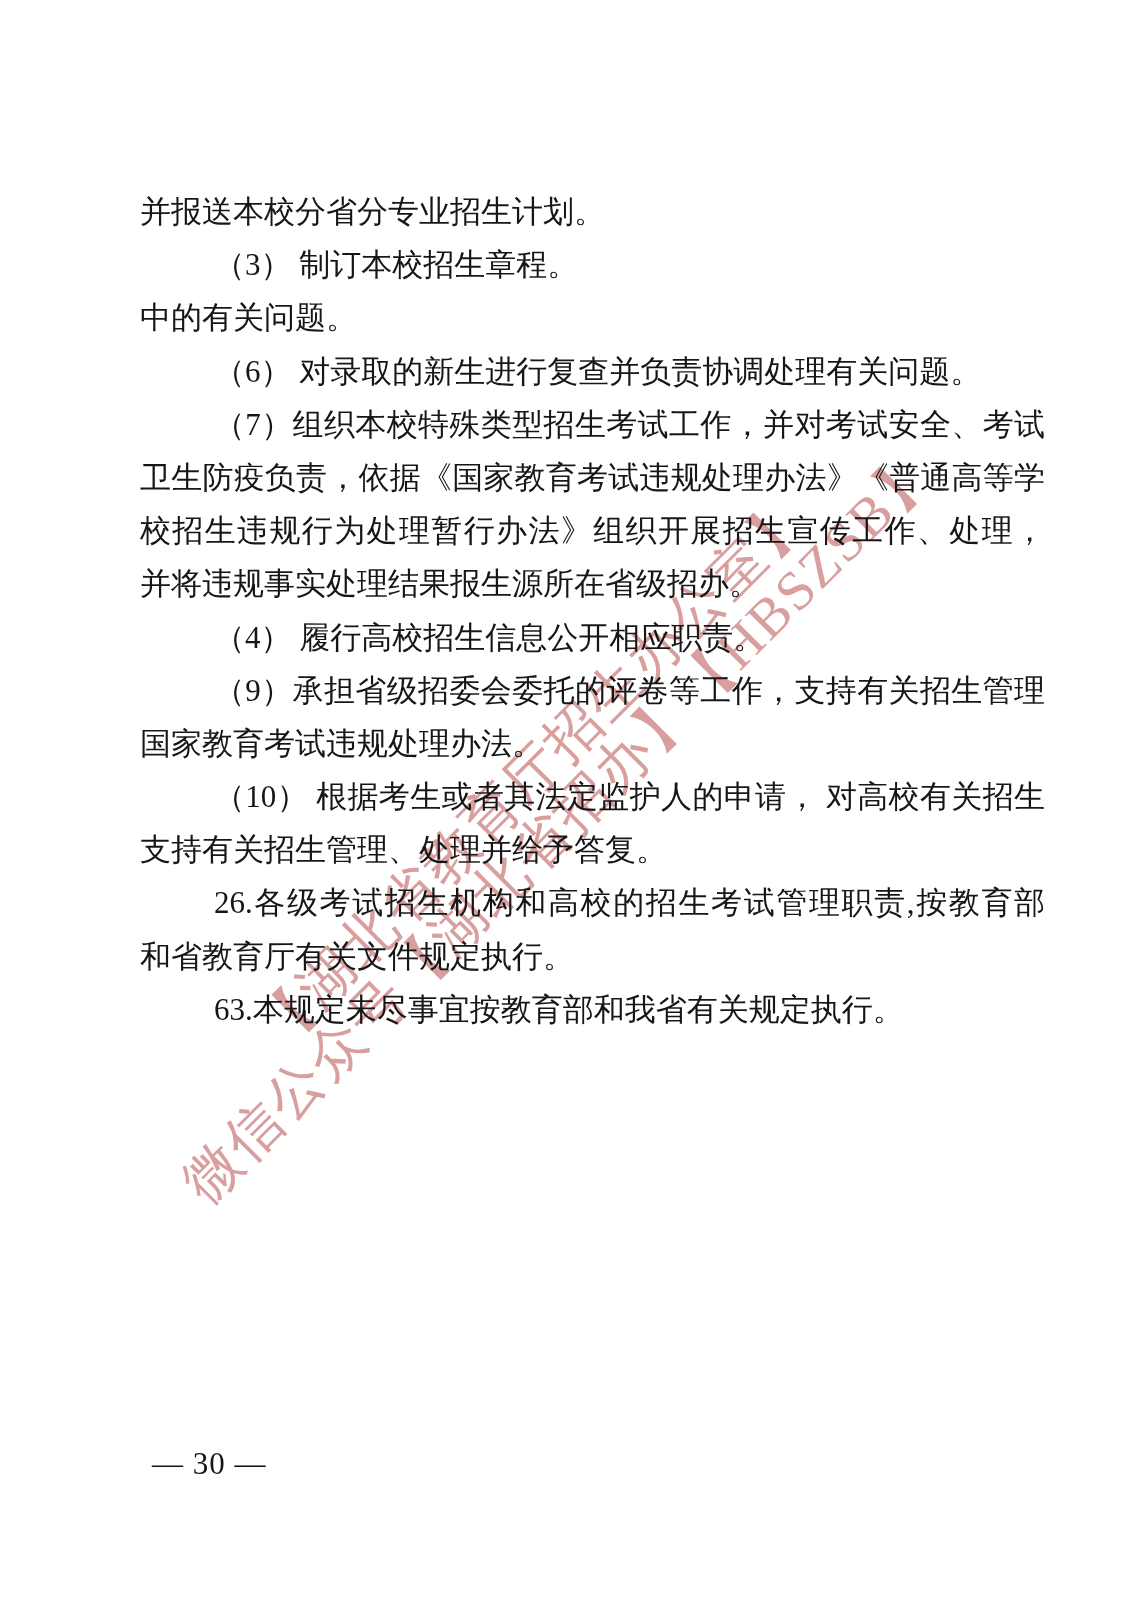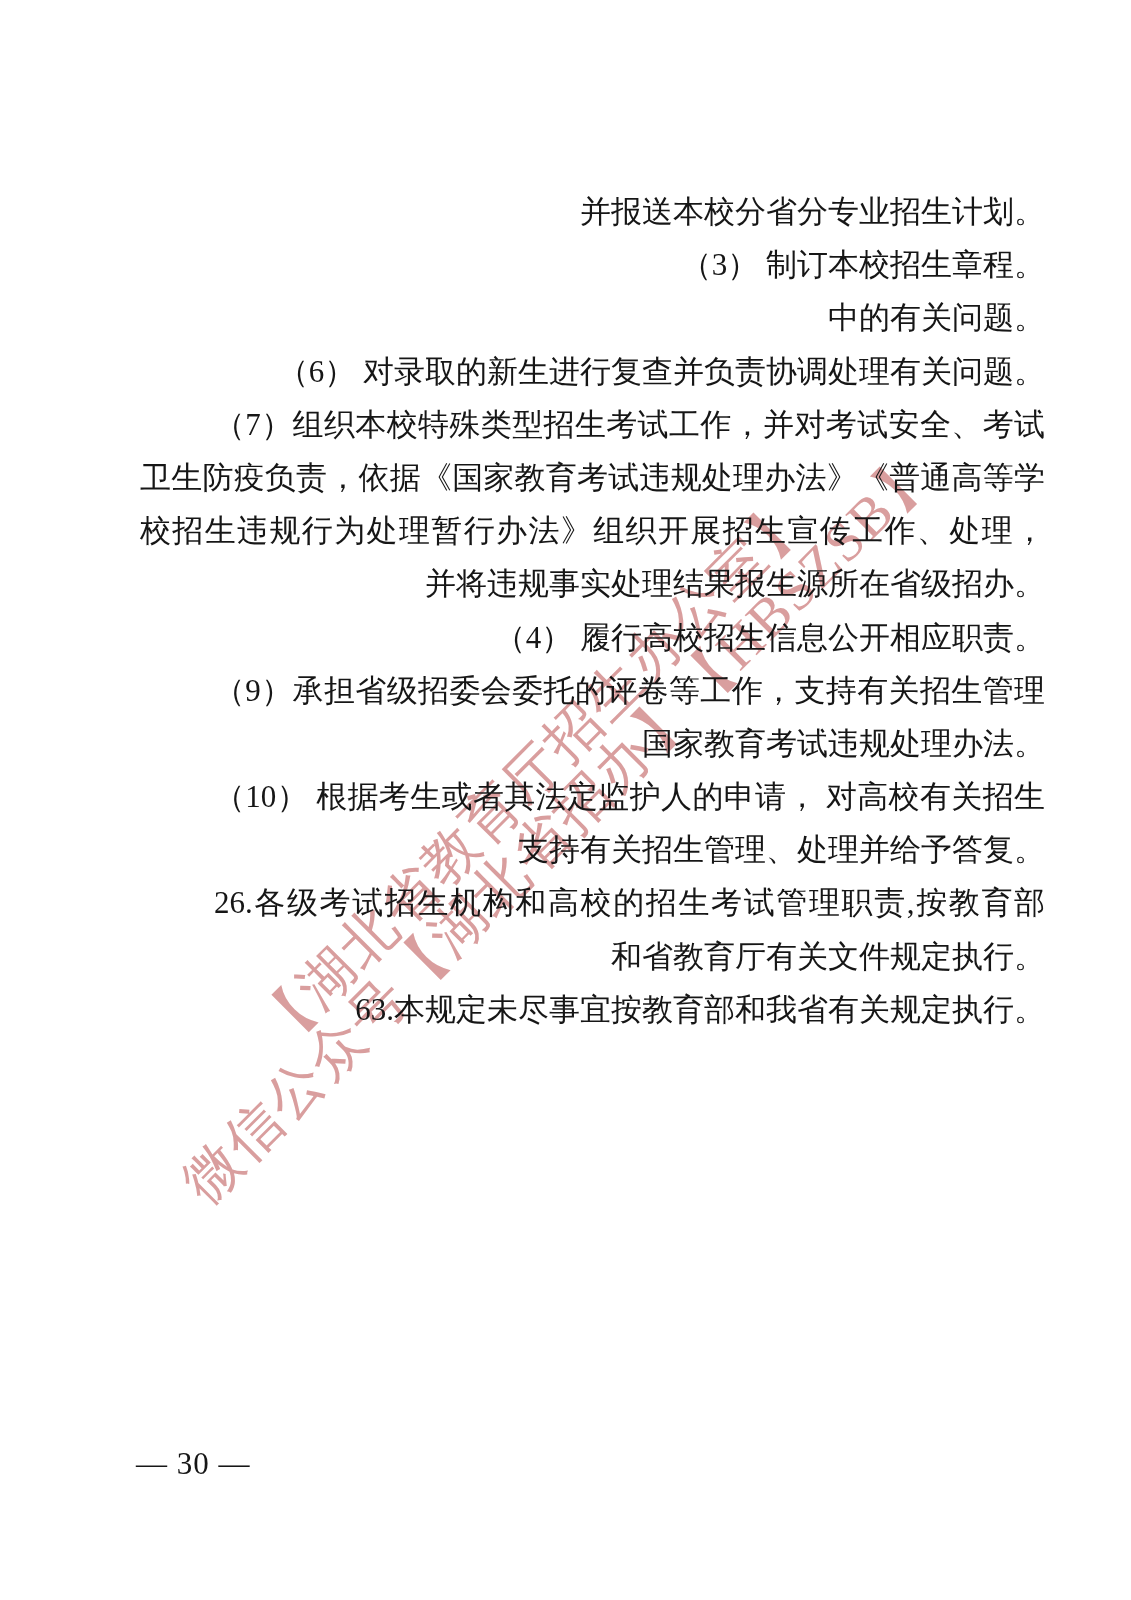--- a/index.html
+++ b/index.html
@@ -42,32 +42,32 @@
     top: 185px;
     width: 905px;
     z-index: 2;
   }
   .line {
     font-size: 31px;
     line-height: 53.2px;
     height: 53.2px;
     color: #161616;
     white-space: nowrap;
-    text-align: right;
+    text-align: left;
   }
   .line.indent { text-indent: 74px; }
   .line.full {
     white-space: normal;
     text-align: justify;
     text-align-last: justify;
   }
   
   .page-number {
     position: absolute;
-    left: 136px;
+    left: 152px;
     top: 1444px;
     z-index: 2;
     font-size: 31px;
     line-height: 40px;
     color: #161616;
     letter-spacing: 1px;
   }
 </style>
 </head>
 <body>

